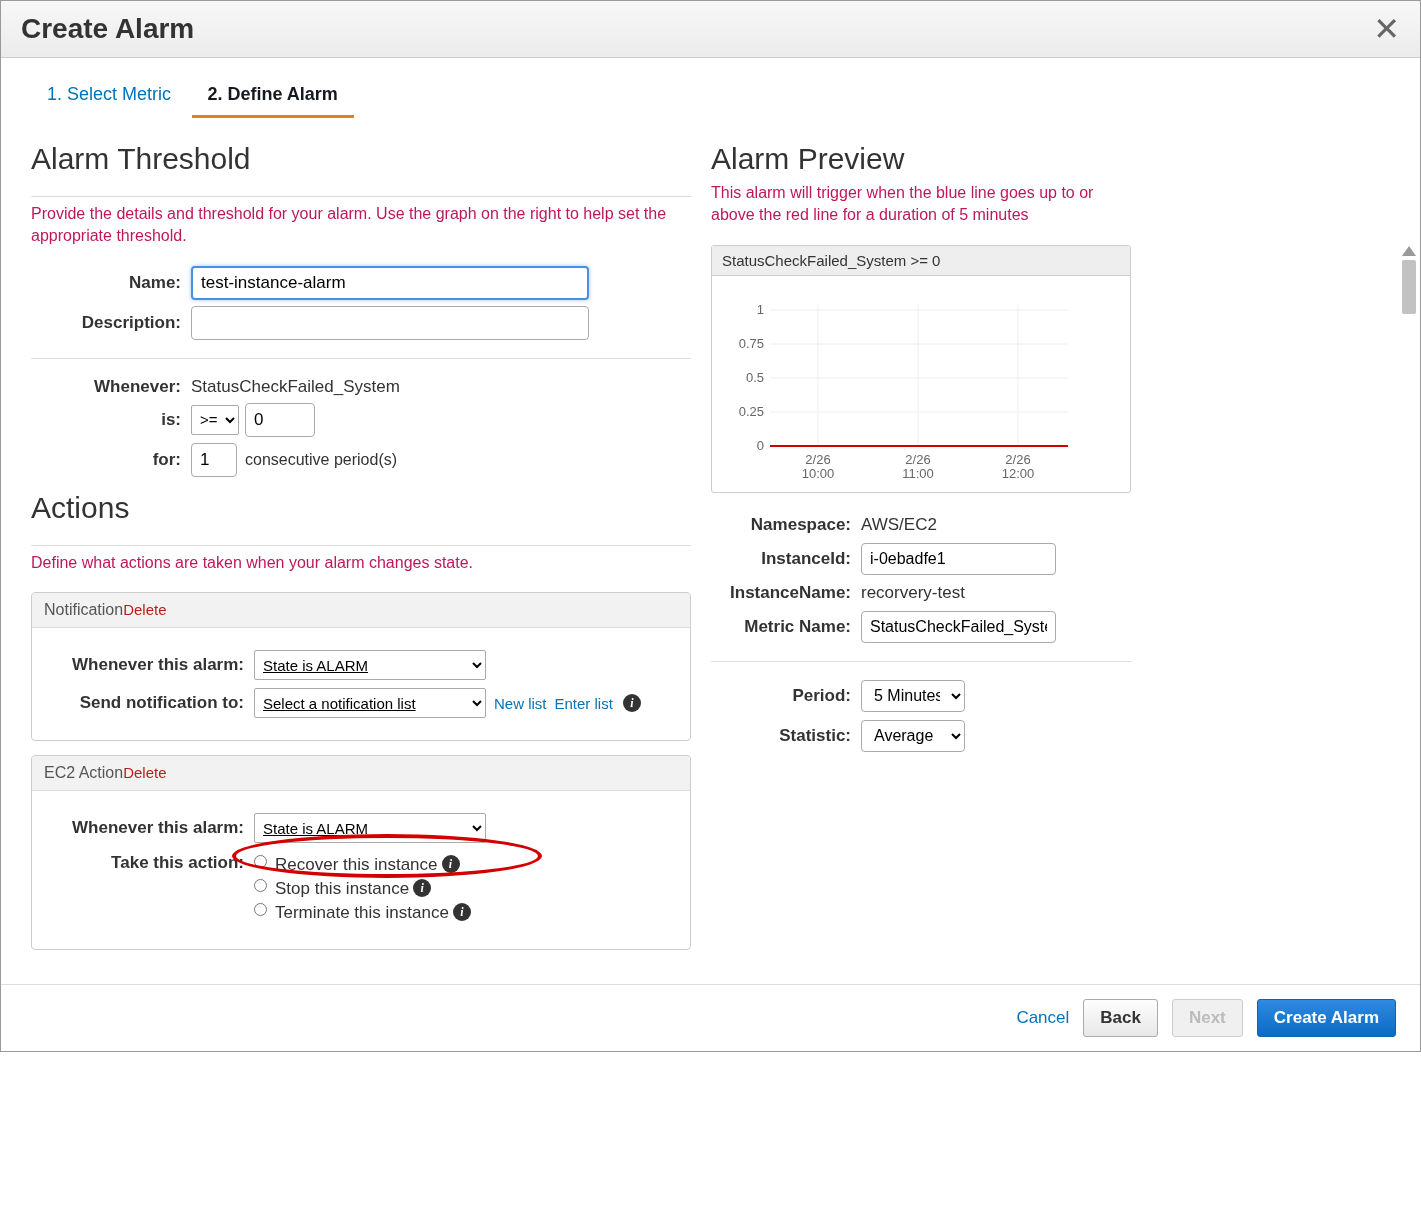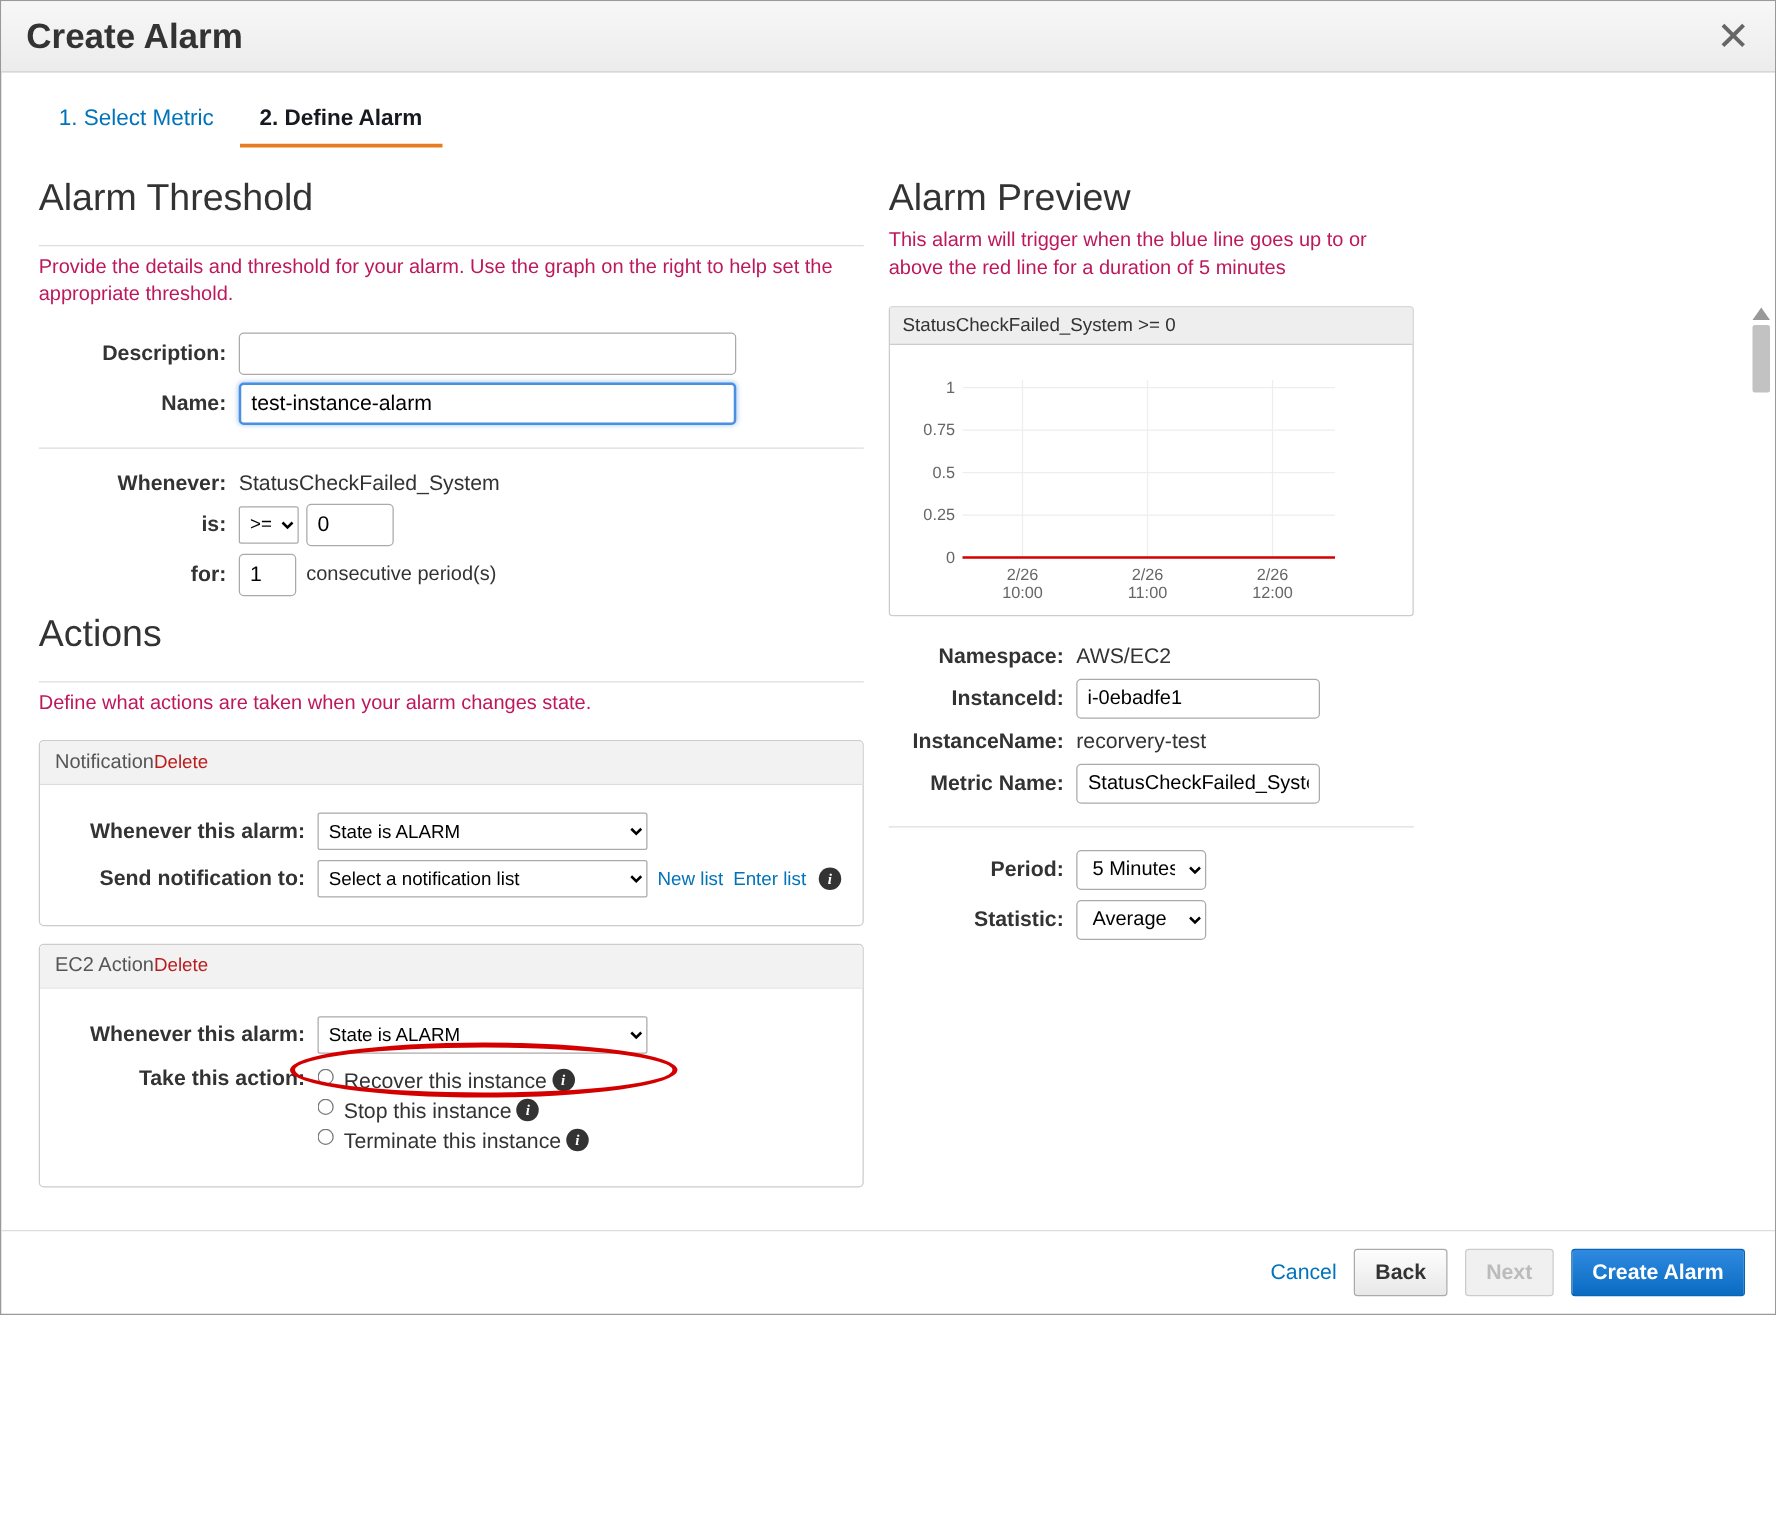--- a/index.html
+++ b/index.html
@@ -132,21 +132,21 @@
     align-items: center;
     margin: 8px 0;
   }
   .panel-label {
     text-align: right;
     font-weight: bold;
     width: 210px;
     padding-right: 10px;
     font-size: 17px;
   }
-  select.wide { width: 264px; }
+  select.wide { width: 232px; text-decoration: underline; }
   .link { color: #0073bb; cursor: pointer; font-size: 15px; }
   .info-icon {
     display: inline-flex;
     align-items: center;
     justify-content: center;
     width: 18px;
     height: 18px;
     border-radius: 50%;
     background: #333;
     color: #fff;
@@ -280,26 +280,26 @@
 
   <div class="content">
     <div class="scrollbar-arrow"></div>
     <div class="scrollbar-track"></div>
 
     <div class="left-col">
       <h2 class="section">Alarm Threshold</h2>
       <p class="desc">Provide the details and threshold for your alarm. Use the graph on the right to help set the appropriate threshold.</p>
 
       <div class="form-row">
+        <div class="form-label">Name:</div>
+        <input class="text name-field" value="test-instance-alarm" style="">
+      </div>
+      <div class="form-row">
         <div class="form-label">Description:</div>
         <input class="text desc-field" value="" style="">
-      </div>
-      <div class="form-row">
-        <div class="form-label">Name:</div>
-        <input class="text name-field" value="test-instance-alarm" style="">
       </div>
 
       <div class="hr"></div>
 
       <div class="form-row">
         <div class="form-label">Whenever:</div>
         <div class="meta-val">StatusCheckFailed_System</div>
       </div>
       <div class="form-row">
         <div class="form-label">is:</div>

